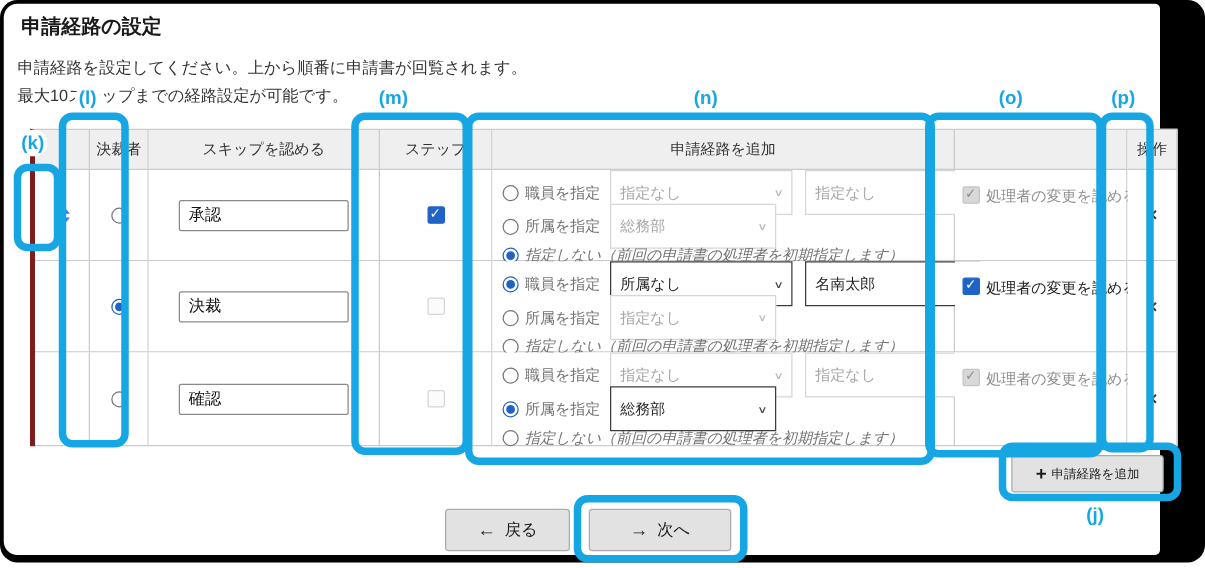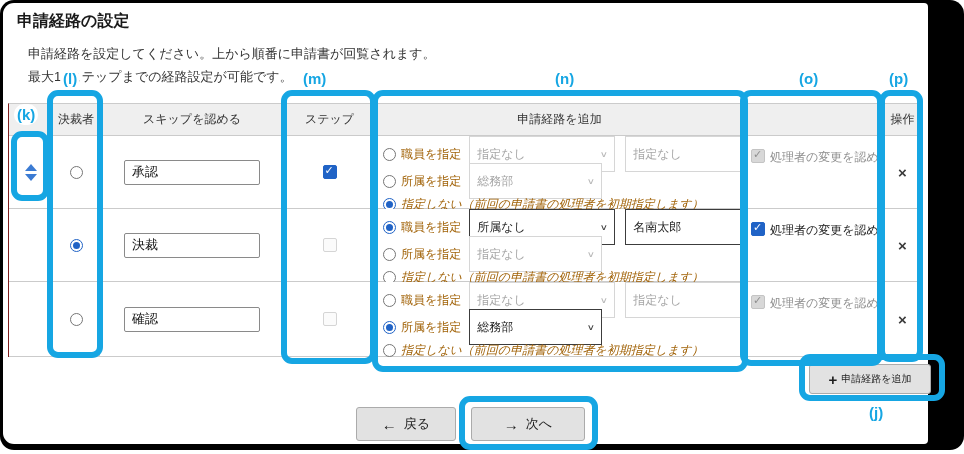--- a/index.html
+++ b/index.html
@@ -10,41 +10,41 @@
   html,body{margin:0;padding:0;background:#fff;}
   .stage{
     position:relative;width:964px;height:454px;overflow:hidden;
     font-family:"Liberation Sans","DejaVu Sans",sans-serif;
     -webkit-font-smoothing:antialiased;
   }
   .frame{position:absolute;left:0;top:0;width:964px;height:450px;background:#000;border-radius:14px;}
   .content{position:absolute;left:3px;top:3px;width:925px;height:441px;background:#fff;border-radius:11px 4px 4px 11px;}
 
   .page-title{position:absolute;left:17px;top:11px;font-size:16px;font-weight:bold;color:#1a1a1a;}
-  .desc{position:absolute;font-size:13px;color:#333;margin-left:14px;}
+  .desc{position:absolute;font-size:13px;color:#333;}
   .desc1{left:14px;top:45px;}
   .desc2{left:14px;top:68px;}
 
   
   .tbl{
-    position:absolute;left:8px;top:103px;
+    position:absolute;left:24px;top:103px;
     display:grid;
     grid-template-columns:44px 47px 185px 90px 370px 138px 40px;
     grid-template-rows:32px 73px 73px 75px;
-    border-top:1px solid #cbcbcb;border-left:1px solid #7f1d1d;
+    border-top:1px solid #cbcbcb;border-left:4px solid #7f1d1d;
     background:#fff;
   }
   .th,.td{border-right:1px solid #cbcbcb;border-bottom:1px solid #cbcbcb;box-sizing:border-box;}
   .th{background:#efefef;color:#333;font-size:12px;display:flex;align-items:center;justify-content:center;}
   .td{display:flex;align-items:center;justify-content:center;background:#fff;}
   .td.initial-cell{flex-direction:column;align-items:flex-start;justify-content:flex-start;padding:6px 0 0 8px;}
   .td.change-cell{align-items:flex-start;justify-content:flex-start;padding:13px 0 0 6px;}
 
   .opt-line{display:flex;align-items:center;height:24px;margin-bottom:3px;}
-  .opt-line .lbl{font-size:12px;color:#a16207;margin:0 8px 0 5px;white-space:nowrap;}
+  .opt-line .lbl{font-size:12px;color:#737373;margin:0 8px 0 5px;white-space:nowrap;}
   .opt-line .lbl.none-lbl{margin-right:0;font-style:italic;}
 
   
   .radio{width:13px;height:13px;border-radius:50%;border:1px solid #767676;background:#fff;flex:none;box-sizing:border-box;}
   .radio.on{border-color:var(--sel-blue);}
   .radio.on::after{content:"";display:block;width:7px;height:7px;margin:2px;border-radius:50%;background:var(--sel-blue);}
 
   
   .cb{width:14px;height:14px;border:1px solid #767676;border-radius:2px;background:#fff;flex:none;position:relative;box-sizing:border-box;}
   .cb::after{content:"✓";position:absolute;left:1px;top:-2px;font-size:11px;font-weight:bold;color:transparent;}

